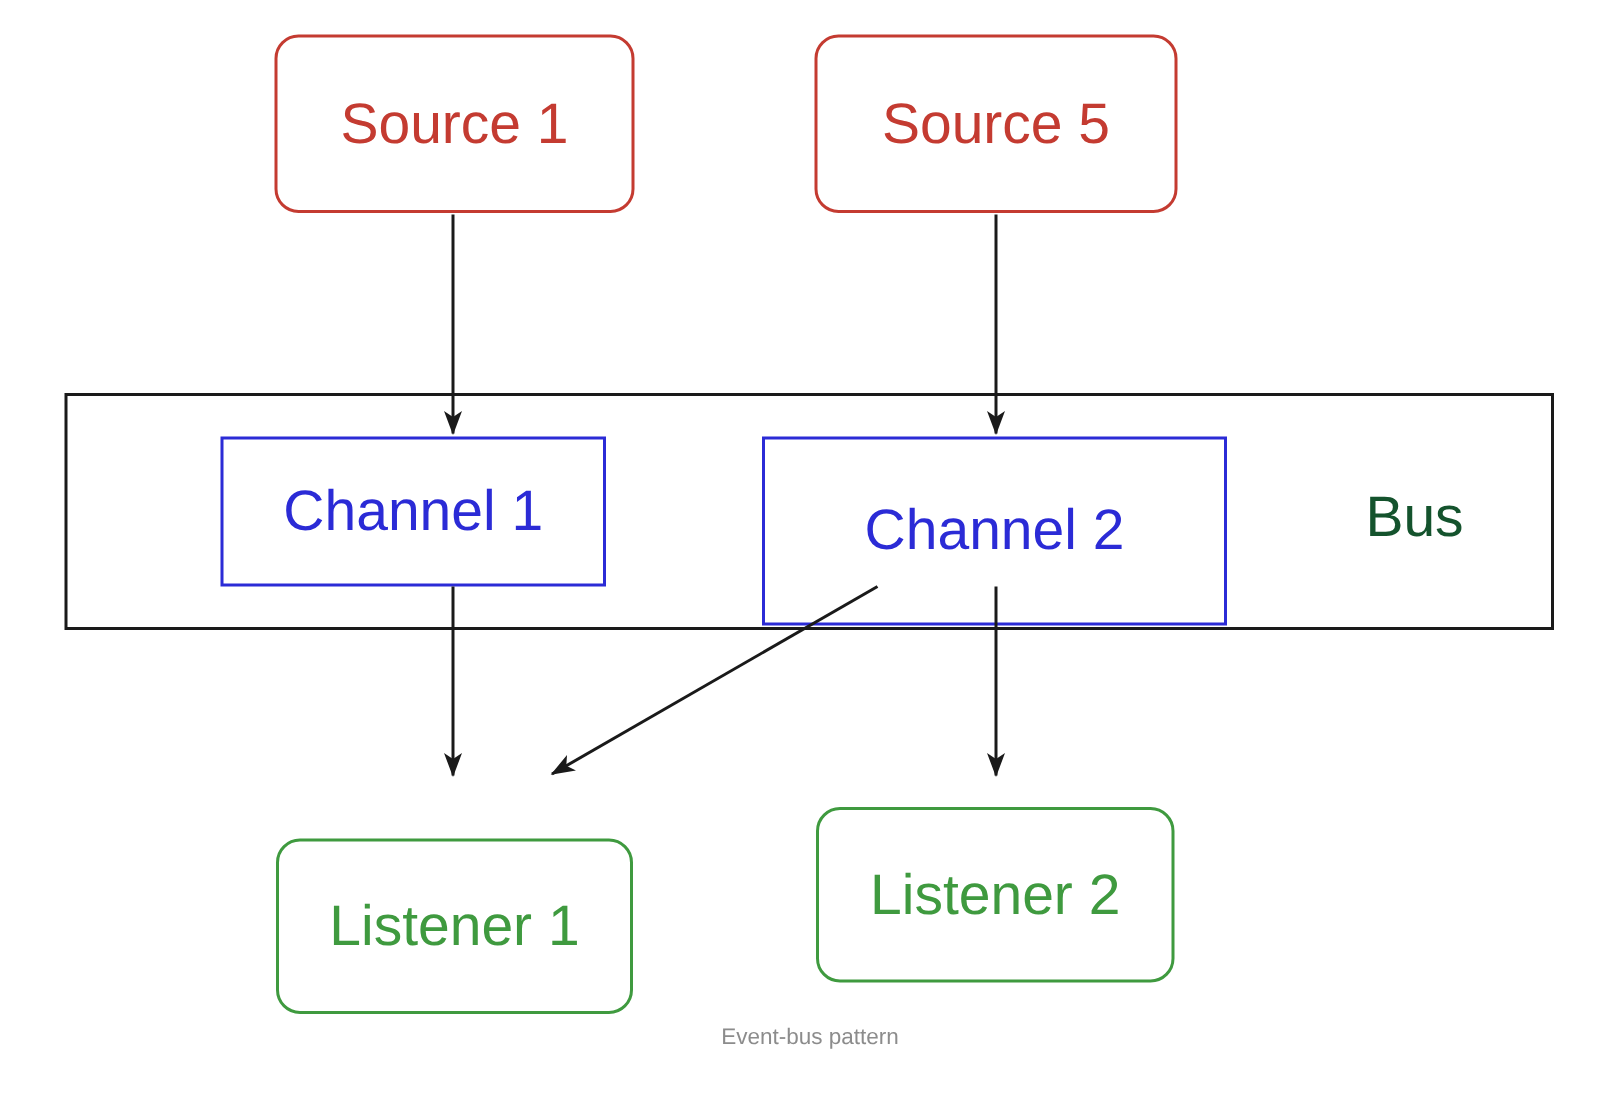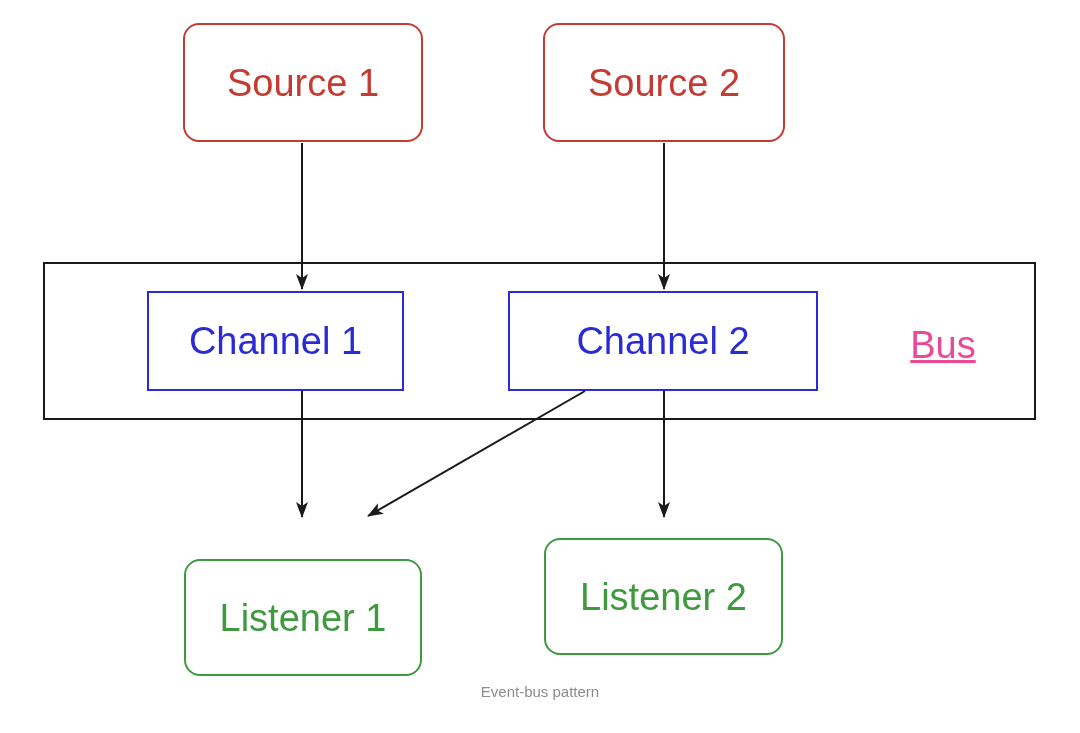--- a/index.html
+++ b/index.html
@@ -23,39 +23,38 @@
     white-space: nowrap;
   }
   .rounded { border-radius: 16px; }
   .source   { border: 2px solid #c43b31; color: #c43b31; }
   .channel  { border: 2px solid #2b2bd6; color: #2b2bd6; }
   .listener { border: 2px solid #3f9a3f; color: #3f9a3f; }
 
   #source1  { left: 183px; top: 23px;  width: 240px; height: 119px; }
   #source2  { left: 543px; top: 23px;  width: 242px; height: 119px; }
   #channel1 { left: 147px; top: 291px; width: 257px; height: 100px; }
-  #channel2 { left: 508px; top: 291px; width: 310px; height: 100px; justify-content: center; }
+  #channel2 { left: 508px; top: 291px; width: 310px; height: 126px; justify-content: center; }
   #listener1{ left: 184px; top: 521px; width: 238px; height: 117px; margin-top: 38px; }
   #listener2{ left: 544px; top: 521px; width: 239px; height: 117px; margin-top: 17px; }
 
   .bus-box {
     position: absolute;
     left: 43px; top: 262px; width: 993px; height: 158px;
     border: 2px solid #1a1a1a;
     box-sizing: border-box;
     background: transparent;
   }
   .bus-label {
     position: absolute;
     left: 943px; top: 345px;
     transform: translate(-50%, -50%);
     font-size: 38px;
-    color: #ec4899;
+    color: #14532d;
     line-height: 1;
-    text-decoration: underline;
   }
   .edges {
     position: absolute;
     left: 0; top: 0;
     pointer-events: none;
   }
   .caption {
     position: absolute;
     left: 0; top: 683px;
     width: 100%;
@@ -68,21 +67,21 @@
 <body>
 
 <div class="canvas">
 
   <div class="bus-box"></div>
 
   <div id="source1" class="node source rounded">
     <span>Source 1</span>
   </div>
   <div id="source2" class="node source rounded">
-    <span>Source 2</span>
+    <span>Source 5</span>
   </div>
 
   <div id="channel1" class="node channel">
     <span>Channel 1</span>
   </div>
   <div id="channel2" class="node channel">
     <span>Channel 2</span>
   </div>
 
   <div class="bus-label">Bus</div>

